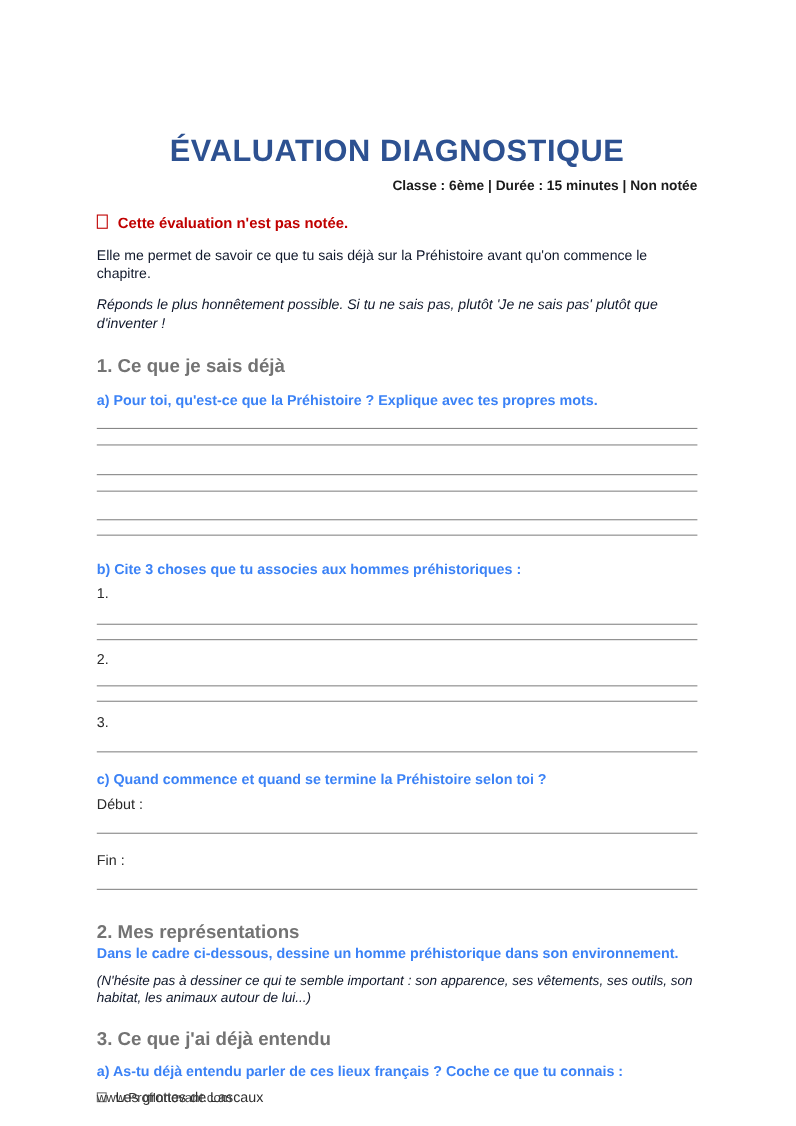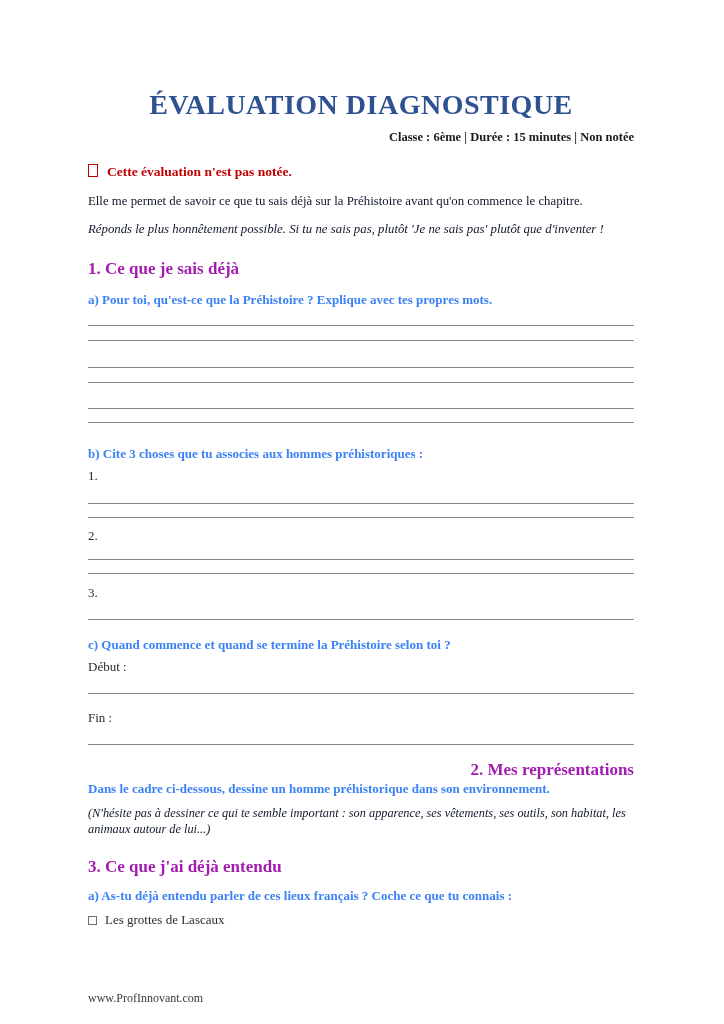--- a/index.html
+++ b/index.html
@@ -1,20 +1,20 @@
 <!DOCTYPE html>
 <html><head>
 <meta charset="utf-8">
 <style>
   * { box-sizing: border-box; }
   html, body { margin: 0; padding: 0; background: #ffffff; }
   .page {
     width: 724px; height: 1024px; position: relative; background: #ffffff;
-    font-family: Liberation Serif, serif; color: #3c3c3c;
-    padding: 88px 90px 0 88px; overflow: hidden;
+    font-family: Liberation Sans, sans-serif; color: #3c3c3c;
+    padding: 120px 90px 0 88px; overflow: hidden;
   }
   .doc-title {
     margin: 0; font-size: 28px; font-weight: 700; letter-spacing: 0.5px;
     color: #2d5191; text-align: center; line-height: 1.2;
   }
   .doc-subtitle {
     margin: 16px 0 0; font-size: 16px; font-weight: 700;
     color: #1b1b1b; text-align: center;
   }
   .doc-meta {
@@ -28,23 +28,23 @@
   .fill-line { border-bottom: 1px solid #7d7d7d; height: 14px; }
   .name-line { width: 200px; margin-left: 7px; margin-right: 13px; }
   .firstname-line { flex: 1; margin-left: 7px; margin-right: 22px; }
   .notice {
     margin-top: 19px; display: flex; align-items: flex-start; gap: 9px;
     color: #c00000; font-weight: 700; font-size: 13.5px;
   }
   .notice-box { width: 10px; height: 13px; border: 1.5px solid #c00000; flex: 0 0 auto; }
   .para { margin: 13px 0 0; font-size: 12.8px; line-height: 17px; color: #0f172a; }
   .italic { font-style: italic; }
-  .sec-heading { margin: 0; font-size: 17px; font-weight: 700; color: #a21caf; line-height: 1.15; }
+  .sec-heading { margin: 0; font-size: 17px; font-weight: 700; color: #737373; line-height: 1.15; }
   .mt-sec1 { margin-top: 21px; }
-  .mt-sec2 { margin-top: 15px; text-align: right; }
+  .mt-sec2 { margin-top: 29px; }
   .mt-sec3 { margin-top: 19px; }
   .question { font-size: 13px; font-weight: 700; color: #3b82f6; line-height: 15px; }
   .ln { height: 0; border-bottom: 1px solid #878787; }
   .item-num { font-size: 13px; color: #2a2a2a; line-height: 15px; }
   .checkbox-row { margin-top: 9px; display: flex; align-items: center; gap: 8px; font-size: 13px; color: #2e2e2e; }
   .checkbox { width: 9px; height: 9px; border: 1px solid #6f6f6f; flex: 0 0 auto; }
   .footer { position: absolute; left: 88px; top: 991px; font-size: 12px; color: #3b3b3b; }
 </style>
 </head>
 <body>

